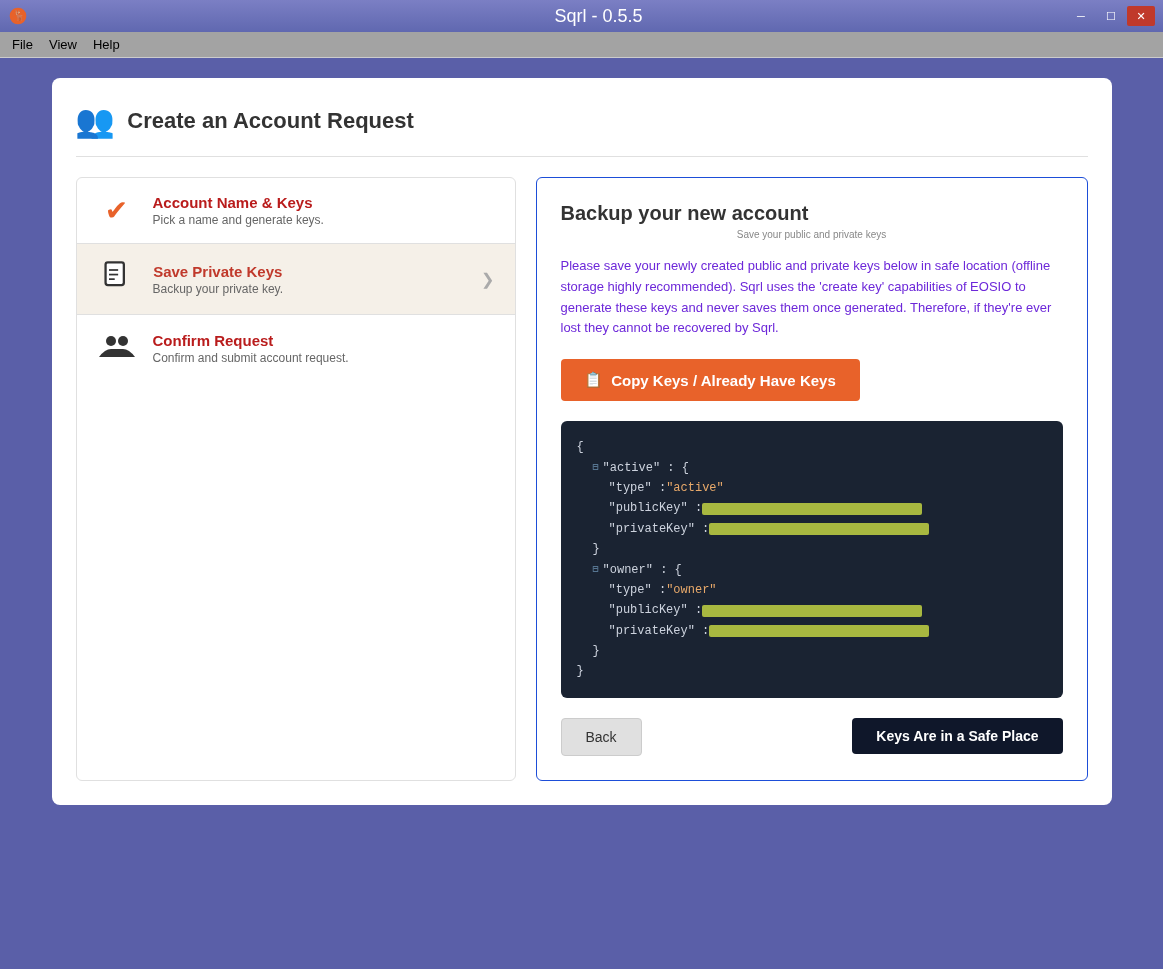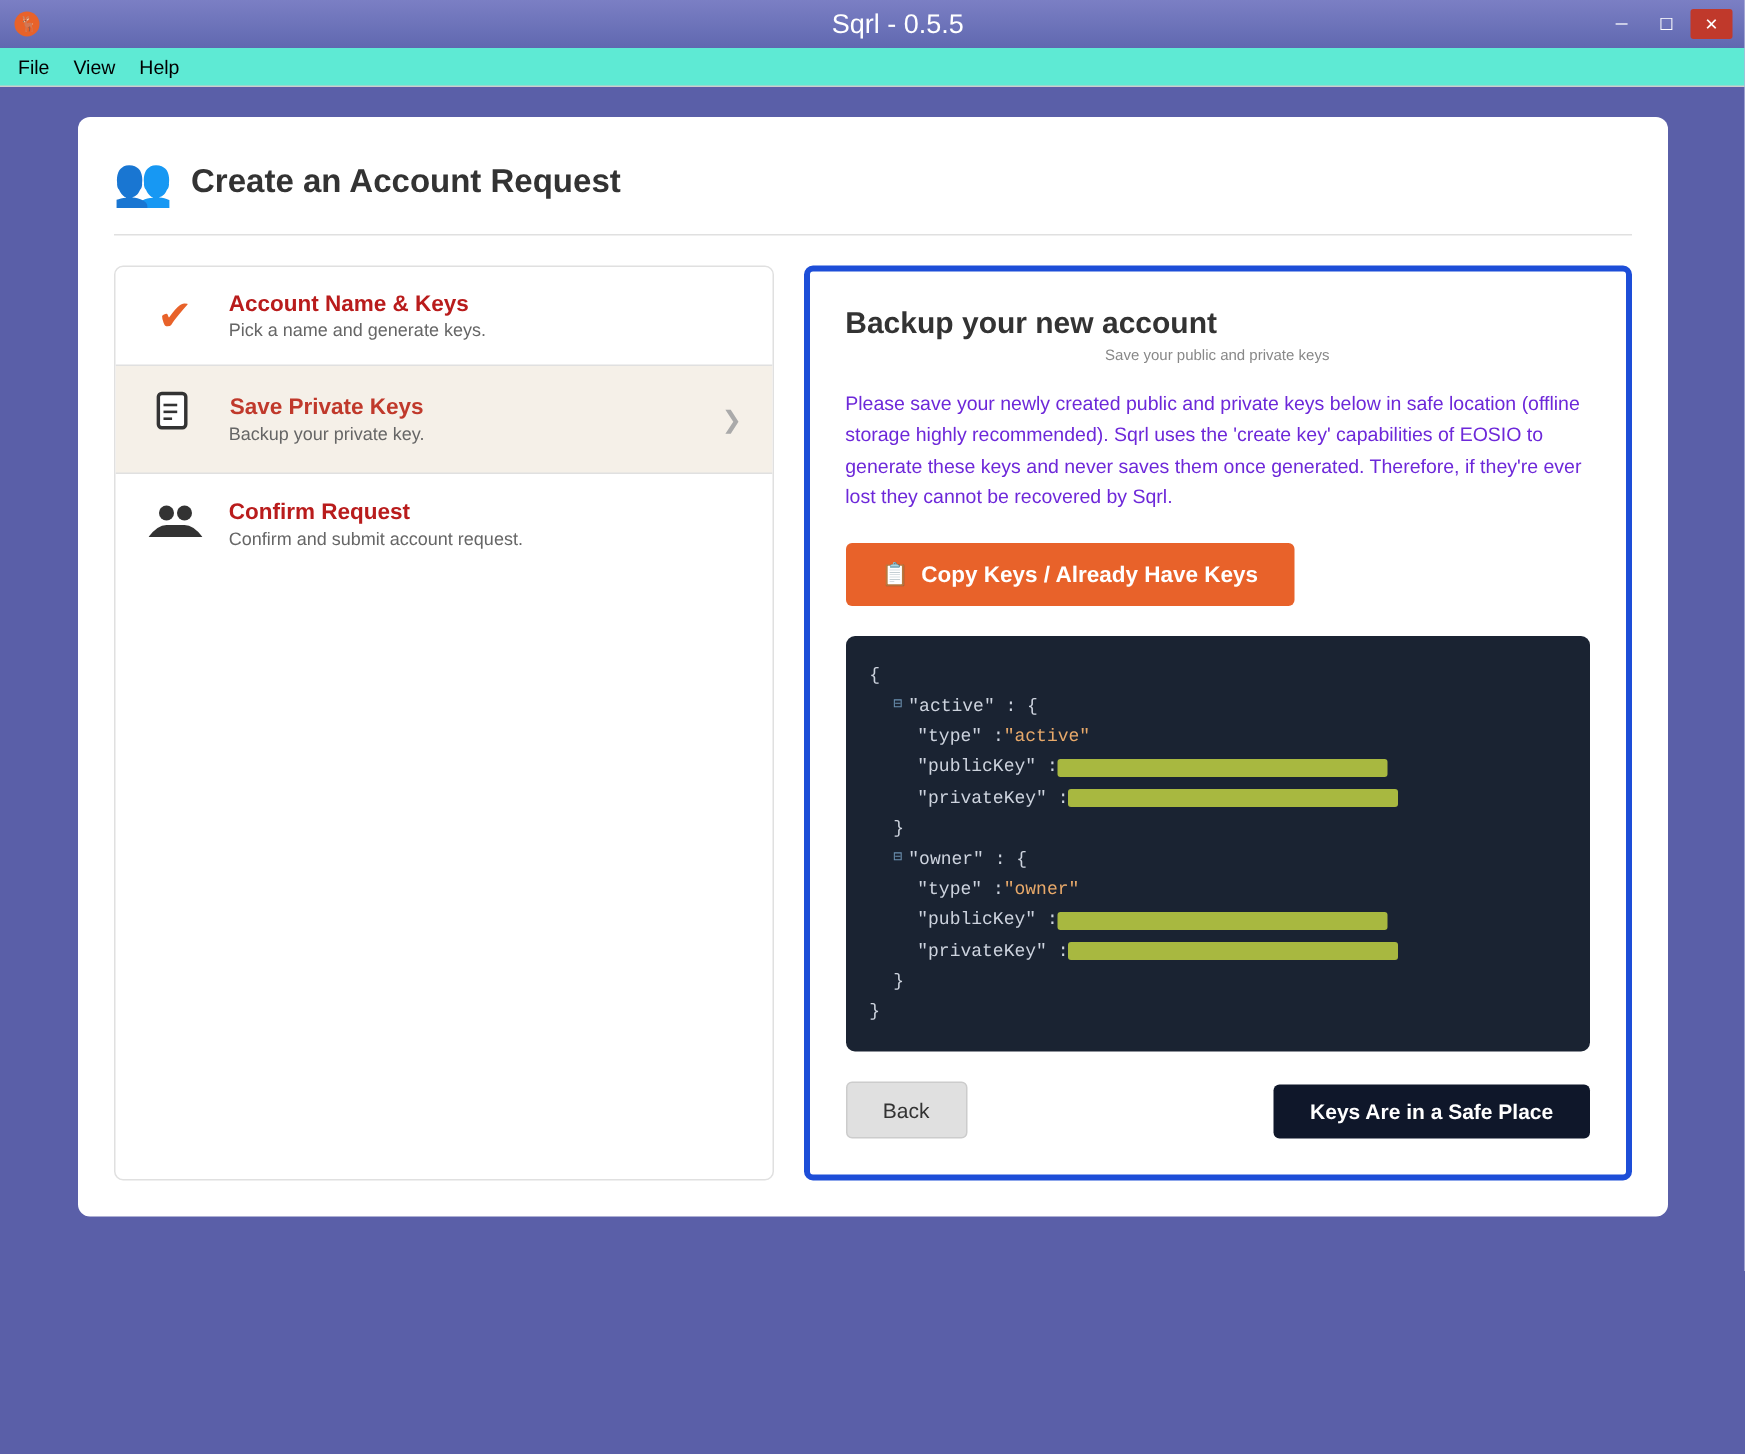--- a/index.html
+++ b/index.html
@@ -48,21 +48,21 @@
       border: none;
       background: transparent;
     }
     .titlebar-btn.close-btn {
       background: #c0392b;
       border-radius: 2px;
     }
 
     
     .menubar {
-      background: #5eead4;
+      background: #a3a3a3;
       height: 26px;
       display: flex;
       align-items: center;
       padding: 0 4px;
       border-bottom: 1px solid #ccc;
       flex-shrink: 0;
     }
     .menubar-item {
       padding: 2px 8px;
       font-size: 13px;
@@ -164,21 +164,21 @@
     .step-item.active::after {
       content: '❯';
       margin-left: auto;
       color: #aaa;
       font-size: 16px;
     }
 
     
     .right-panel {
       flex: 1;
-      border: 4px solid #1d4ed8;
+      border: 1px solid #1d4ed8;
       border-radius: 6px;
       padding: 24px;
     }
 
     .right-panel-title {
       font-size: 20px;
       font-weight: 600;
       color: #333;
       margin-bottom: 4px;
     }
@@ -249,21 +249,21 @@
       border-radius: 2px;
       vertical-align: middle;
     }
     .json-indent1 { margin-left: 16px; }
     .json-indent2 { margin-left: 32px; }
 
     
     .footer-btns {
       display: flex;
       justify-content: space-between;
-      align-items: flex-end;
+      align-items: flex-start;
     }
     .back-btn {
       background: #e0e0e0;
       color: #333;
       border: 1px solid #ccc;
       border-radius: 4px;
       padding: 10px 24px;
       font-size: 14px;
       cursor: pointer;
     }

